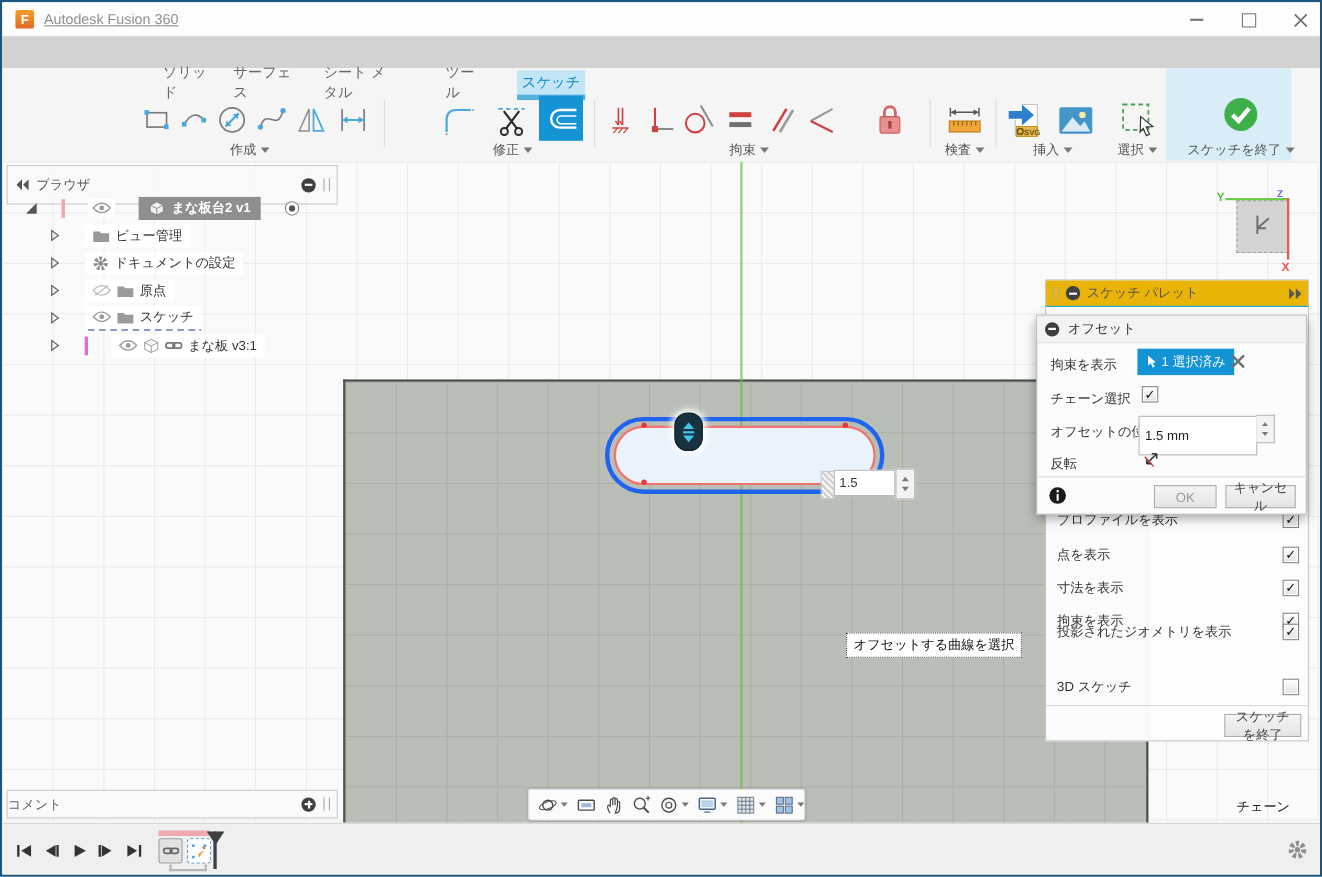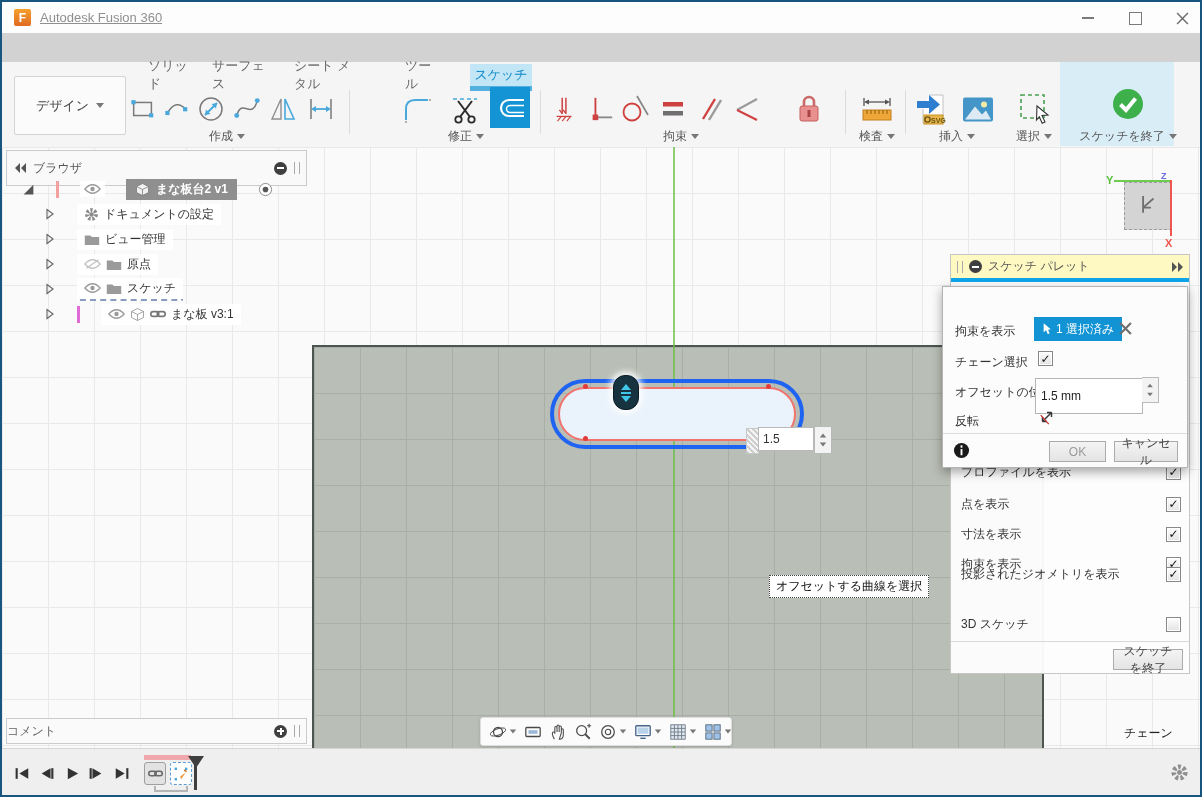--- a/index.html
+++ b/index.html
@@ -74,21 +74,21 @@
            display:flex;align-items:center;font-size:12px;color:#555;box-sizing:border-box;}
   .minuscirc{width:13px;height:13px;border-radius:50%;background:#3f3f3f;position:relative;}
   .minuscirc::after{content:"";position:absolute;left:3px;top:5.5px;width:7px;height:2px;background:#fff;}
   .gripv{width:4px;height:12px;border-left:1px solid #aaa;border-right:1px solid #aaa;}
   .trow{height:22px;display:flex;align-items:center;gap:21px;font-size:12px;color:#333;}
   .pill{background:rgba(255,255,255,.9);padding:2px 7px;display:flex;align-items:center;gap:5px;border-radius:1px;}
   .rootlabel{background:#8f8f8f;color:#fff;font-weight:bold;padding:2px 9px;display:flex;align-items:center;gap:6px;}
   .cbar{width:3px;height:17px;}
   
   .palette{left:948px;top:252px;width:240px;height:420px;background:rgba(253,253,253,.97);border:1px solid #c6c6c6;box-sizing:border-box;}
-  .pheader{height:23px;background:#fef9c3;border-bottom:4px solid #0ea5e9;display:flex;align-items:center;gap:6px;
+  .pheader{height:23px;background:#eab308;border-bottom:1px solid #0ea5e9;display:flex;align-items:center;gap:6px;
            font-size:12px;color:#555;padding:0 6px;}
   .popt{position:absolute;left:10px;width:220px;height:22px;display:flex;align-items:center;justify-content:space-between;font-size:12px;color:#333;}
   .cb{width:15px;height:15px;border:1px solid #888;background:linear-gradient(#fefefe,#e3e3e3);box-shadow:inset 0 0 0 1px #fff;
       display:flex;align-items:center;justify-content:center;font-size:12px;font-weight:bold;color:#111;box-sizing:border-box;}
   .btn{background:linear-gradient(#f4f4f4,#e4e4e4);border:1px solid #ababab;font-size:12px;color:#444;
        display:flex;align-items:center;justify-content:center;}
   .dialog{left:940px;top:284px;width:246px;height:182px;background:#fcfcfc;border:1px solid #b4b4b4;
           box-shadow:0 4px 10px rgba(0,0,0,.35);box-sizing:border-box;}
   .dhead{height:24px;display:flex;align-items:center;gap:8px;font-size:12px;color:#333;padding:0 7px;background:#f3f3f3;border-bottom:1px solid #e2e2e2;}
   .drow{position:absolute;left:12px;font-size:12px;color:#333;}
@@ -231,24 +231,20 @@
     <span style="font-size:13px;font-weight:bold;color:#fff">?</span>
   </div>
   <div class="abs" style="left:1157px;top:33px;width:26px;height:26px;border-radius:50%;background:#fff;display:flex;align-items:center;justify-content:center;font-size:11px;font-weight:bold">
     <span style="color:#dd9833">N</span>
       <span style="color:#8a8a8a">H</span>
   </div>
 </div>
 
 <div class="abs ribbon">
   <div class="abs finishblock"></div>
-  <div class="abs designbtn">
-    <span>デザイン</span>
-      <div class="caret"></div>
-  </div>
   <div class="abs rtab" style="left:146px;width:48px">ソリッド</div>
   <div class="abs rtab" style="left:210px;width:60px">サーフェス</div>
   <div class="abs rtab" style="left:292px;width:68px">シート メタル</div>
   <div class="abs rtab" style="left:403px;width:38px">ツール</div>
   <div class="abs rtab sel" style="left:468px;width:62px">スケッチ</div>
   <div class="abs selstrip"></div>
 
   <div class="abs ticon" style="left:126px">
     <svg width="28" height="30" viewBox="0 0 30 30">
         <rect x="5" y="8" width="19" height="14" fill="none" stroke="#7a7a7a" stroke-width="1.6"></rect>
@@ -563,36 +559,36 @@
     <svg width="15" height="15" viewBox="0 0 16 16">
         <circle cx="8" cy="8" r="6.5" fill="#fff" stroke="#888"></circle>
         <circle cx="8" cy="8" r="3" fill="#555"></circle>
       </svg>
   </div>
   <div class="trow" style="padding-left:38px;margin-top:3px">
     <svg width="12" height="12" viewBox="0 0 16 16">
         <path d="M4 2 L12 8 L4 14 Z" fill="none" stroke="#666" stroke-width="1.5"></path>
       </svg>
     <span class="pill">
+      <svg width="16" height="13" viewBox="0 0 20 16">
+          <path d="M1 3 h7 l2 2 h9 v10 h-18 Z" fill="#9a9a9a"></path>
+        </svg>
+      <span>ビュー管理</span>
+    </span>
+  </div>
+  <div class="trow" style="padding-left:38px;margin-top:3px">
+    <svg width="12" height="12" viewBox="0 0 16 16">
+        <path d="M4 2 L12 8 L4 14 Z" fill="none" stroke="#666" stroke-width="1.5"></path>
+      </svg>
+    <span class="pill">
       <svg width="15" height="15" viewBox="0 0 20 20">
           <circle cx="10" cy="10" r="6" fill="none" stroke="#8a8a8a" stroke-width="5" stroke-dasharray="3 2.2"></circle>
           <circle cx="10" cy="10" r="3" fill="#8a8a8a"></circle>
         </svg>
       <span>ドキュメントの設定</span>
-    </span>
-  </div>
-  <div class="trow" style="padding-left:38px;margin-top:3px">
-    <svg width="12" height="12" viewBox="0 0 16 16">
-        <path d="M4 2 L12 8 L4 14 Z" fill="none" stroke="#666" stroke-width="1.5"></path>
-      </svg>
-    <span class="pill">
-      <svg width="16" height="13" viewBox="0 0 20 16">
-          <path d="M1 3 h7 l2 2 h9 v10 h-18 Z" fill="#9a9a9a"></path>
-        </svg>
-      <span>ビュー管理</span>
     </span>
   </div>
   <div class="trow" style="padding-left:38px;margin-top:3px">
     <svg width="12" height="12" viewBox="0 0 16 16">
         <path d="M4 2 L12 8 L4 14 Z" fill="none" stroke="#666" stroke-width="1.5"></path>
       </svg>
     <span class="pill">
       <svg width="17" height="12" viewBox="0 0 20 14">
           <path d="M1 7 Q10 -3 19 7 Q10 17 1 7 Z" fill="none" stroke="#c4c4c4" stroke-width="1.6"></path>
           <path d="M3 12 L17 2" stroke="#c4c4c4" stroke-width="1.6"></path>
@@ -672,20 +668,24 @@
   </div>
   <div class="popt" style="top:358px">
     <span>3D スケッチ</span>
     <span class="cb"></span>
   </div>
   <div class="abs" style="left:0;top:386px;width:238px;height:1px;background:#d8d8d8"></div>
   <button class="abs btn" style="left:162px;top:394px;width:70px;height:21px">スケッチを終了</button>
 </div>
 
 <div class="abs dialog">
+  <div class="dhead">
+    <span class="minuscirc"></span>
+    <span>オフセット</span>
+  </div>
   <div class="drow" style="top:36px">拘束を表示</div>
   <div class="abs selbadge" style="left:91px;top:30px">
     <svg width="10" height="14" viewBox="0 0 12 16">
         <path d="M2 1 L2 12 L5 9.5 L7 14.2 L9.2 13.2 L7.2 8.8 L10.5 8.3 Z" fill="#fff"></path>
       </svg>
     <span>1 選択済み</span>
   </div>
   <svg class="abs" style="left:176px;top:35px" width="13" height="13" viewBox="0 0 12 12">
       <path d="M1 1 L11 11 M11 1 L1 11" stroke="#6f6f6f" stroke-width="2"></path>
     </svg>

